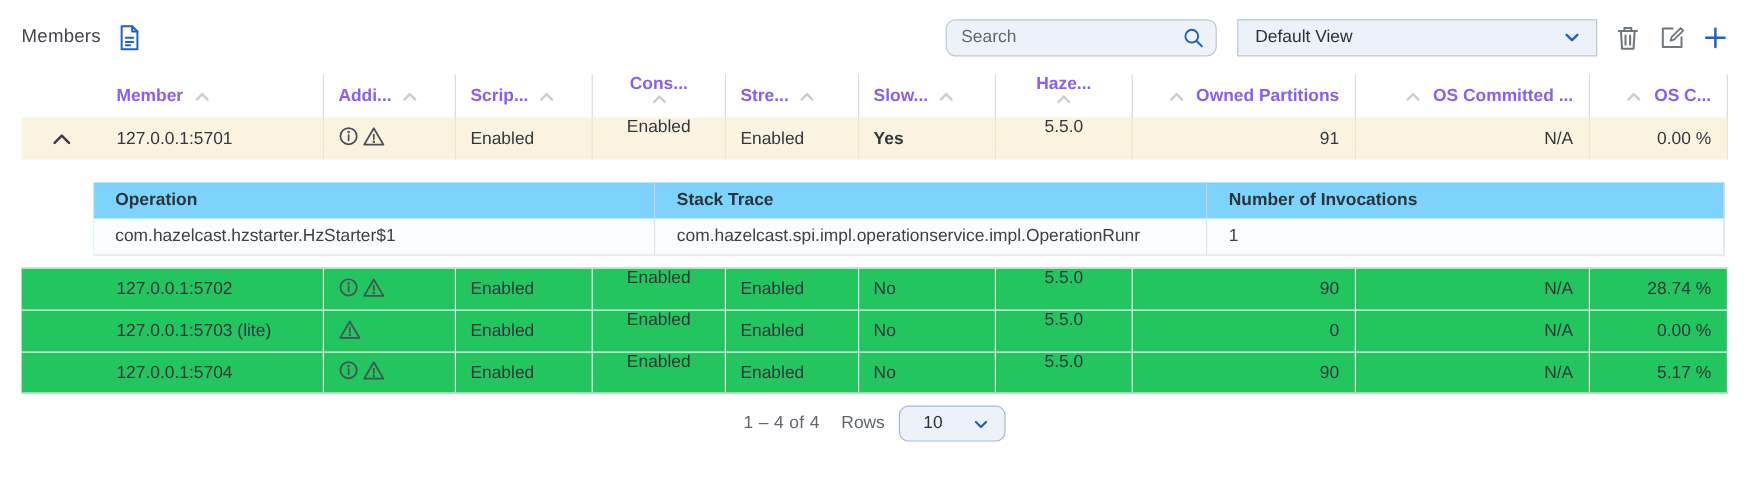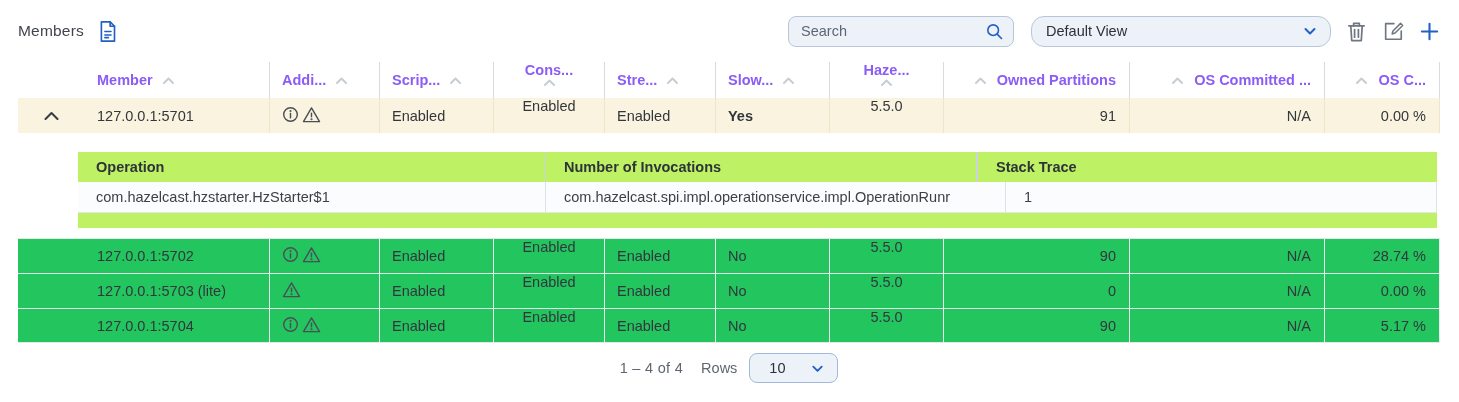--- a/index.html
+++ b/index.html
@@ -12,21 +12,21 @@
   .title { font-size: 15.5px; color: #41454c; letter-spacing: .2px; }
   .title-icon { margin-left: 13px; display: inline-flex; }
   .toolbar-right { margin-left: auto; display: flex; align-items: center; }
   .search-box { position: relative; width: 226px; height: 31px; }
   .search-box input { width: 100%; height: 100%; border: 1px solid #b9c6da; border-radius: 8px;
     background: #edf2f9; padding: 0 52px 0 12px; font-size: 14.5px; color: #2c3138;
     font-family: "Liberation Sans", sans-serif; outline: none; }
   .search-box input::placeholder { color: #5d6673; opacity: 1; }
   .search-glyph { position: absolute; right: 10px; top: 6px; }
   .view-select { width: 300px; height: 31px; margin-left: 17px; border: 1px solid #b9c6da;
-    border-radius: 13px; background: #edf2f9; display: flex; align-items: center;
+    border-radius: 0; background: #edf2f9; display: flex; align-items: center;
     padding: 0 12px 0 14px; font-size: 14.5px; color: #2c3138; cursor: pointer; }
   .view-select .chev { margin-left: auto; display: inline-flex; }
   .tool-icon { margin-left: 15px; display: inline-flex; align-items: center; cursor: pointer; }
 
   
   .tbl { margin-top: 12px; }
   .tr { display: flex; align-items: stretch; }
   .cell { display: flex; align-items: center; padding: 0 12px; font-size: 14.5px;
     white-space: nowrap; overflow: hidden; }
   .cell.num { justify-content: flex-end; padding-right: 13px; }
@@ -56,21 +56,21 @@
   .row.plain { border-top: 1px solid #e4e6e9; }
   .row.last { border-bottom: 1px solid #e4e6e9; }
   .row.selected { background: #faf3df; }
   .row.selected .cell { border-right: 1px solid #f0e5c9; }
   .row.selected .c-exp { border-right: none; }
   .bold { font-weight: bold; }
   .mem-icons { display: flex; gap: 3px; align-items: center; }
   .expander { cursor: pointer; display: inline-flex; }
 
   
-  .detail-wrap { margin: 19px 3px 10px 60px; background: #bef264; padding-bottom: 15px; }
+  .detail-wrap { margin: 19px 3px 10px 60px; background: #7dd3fc; }
   .d-tr { display: flex; }
   .d-head { height: 30px; }
   .d-head .d-cell { font-weight: bold; color: #2e333b; }
   .d-cell { display: flex; align-items: center; font-size: 14.5px; padding: 0 18px;
     white-space: nowrap; overflow: hidden; }
   .d-c1 { width: 467px; }
   .d-c2 { width: 460px; border-left: 1px solid #ccd3df; }
   .d-c3 { width: 432px; border-left: 1px solid #ccd3df; border-right: 1px solid #ccd3df; }
   .d-row { height: 31px; background: #fbfcfe; border-bottom: 1px solid #e2e6ee; }
   .d-row .d-cell { color: #3c4148; }
@@ -262,22 +262,22 @@
       <div class="cell c-slow bold">Yes</div>
       <div class="cell c-haz">5.5.0</div>
       <div class="cell c-own num">91</div>
       <div class="cell c-osm num">N/A</div>
       <div class="cell c-osc num">0.00 %</div>
     </div>
 
     <div class="detail-wrap">
       <div class="d-tr d-head">
         <div class="d-cell d-c1">Operation</div>
+        <div class="d-cell d-c2">Stack Trace</div>
         <div class="d-cell d-c3">Number of Invocations</div>
-        <div class="d-cell d-c2">Stack Trace</div>
       </div>
       <div class="d-tr d-row">
         <div class="d-cell d-c1">com.hazelcast.hzstarter.HzStarter$1</div>
         <div class="d-cell d-c2">com.hazelcast.spi.impl.operationservice.impl.OperationRunr</div>
         <div class="d-cell d-c3">1</div>
       </div>
     </div>
 
     <div class="tr row plain">
       <div class="cell c-exp"></div>

